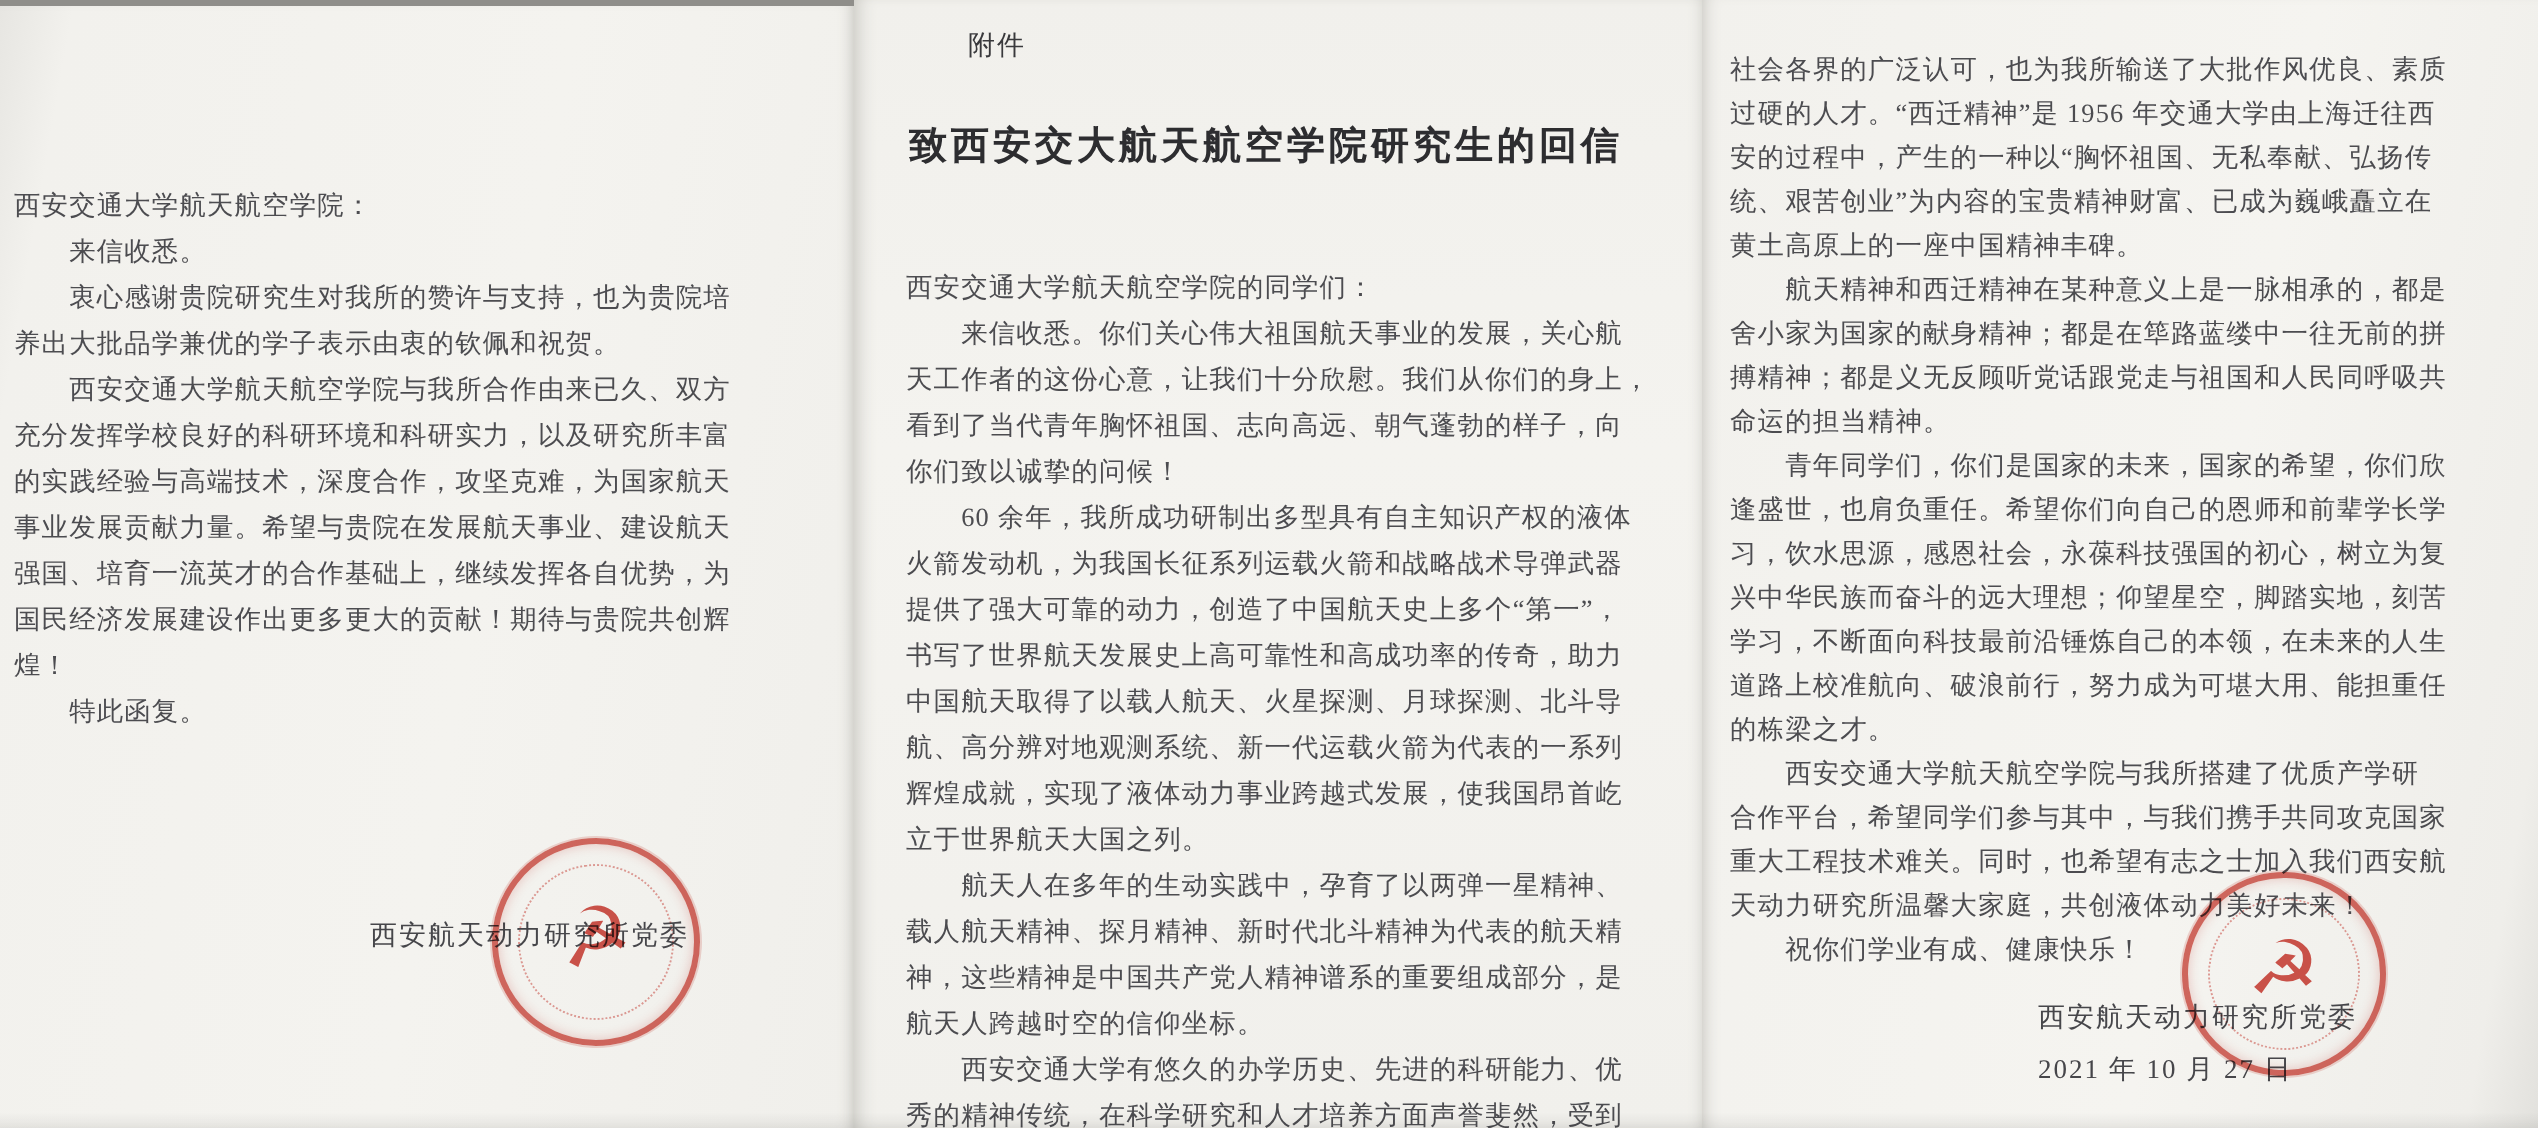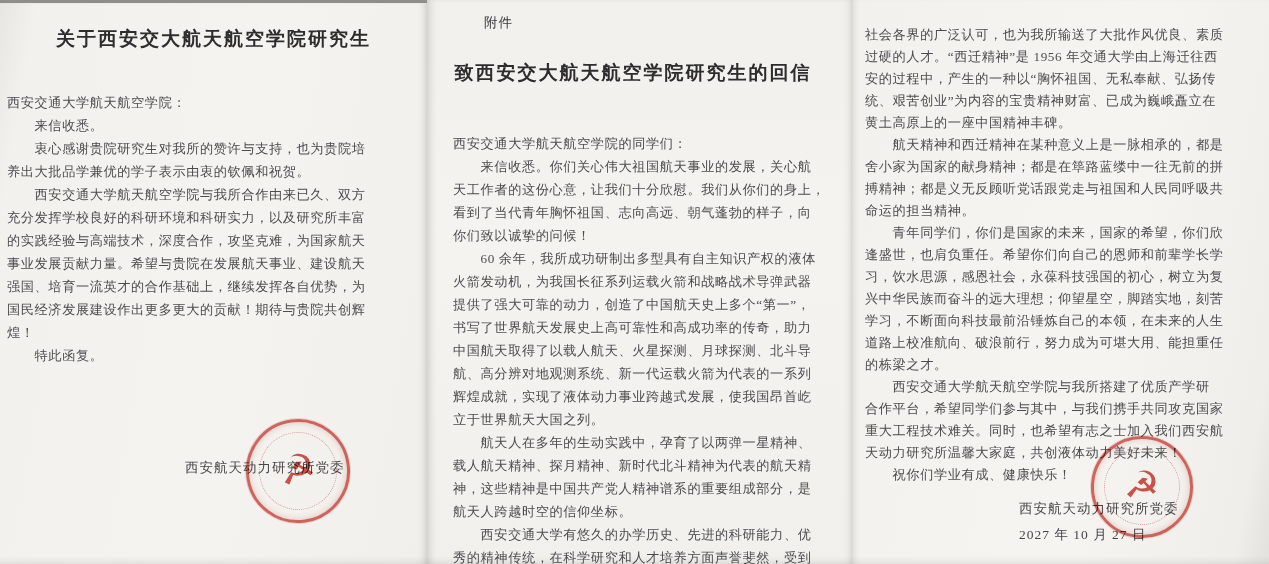--- a/index.html
+++ b/index.html
@@ -105,21 +105,20 @@
     background:linear-gradient(180deg,rgba(0,0,0,0) 0%,rgba(0,0,0,0.06) 100%);
   }
 </style>
 </head>
 <body>
 
 <div id="photo">
 
   <section class="page" id="page1">
     <div class="title">
-      <div>关于西安交大航天航空学院研究生</div>
     </div>
     <div class="body-lines"><div class="line">西安交通大学航天航空学院：</div><div class="line">　　来信收悉。</div><div class="line">　　衷心感谢贵院研究生对我所的赞许与支持，也为贵院培</div><div class="line">养出大批品学兼优的学子表示由衷的钦佩和祝贺。</div><div class="line">　　西安交通大学航天航空学院与我所合作由来已久、双方</div><div class="line">充分发挥学校良好的科研环境和科研实力，以及研究所丰富</div><div class="line">的实践经验与高端技术，深度合作，攻坚克难，为国家航天</div><div class="line">事业发展贡献力量。希望与贵院在发展航天事业、建设航天</div><div class="line">强国、培育一流英才的合作基础上，继续发挥各自优势，为</div><div class="line">国民经济发展建设作出更多更大的贡献！期待与贵院共创辉</div><div class="line">煌！</div><div class="line">　　特此函复。</div></div>
     <div class="sign-block">
       <div>西安航天动力研究所党委</div>
     </div>
     <div class="stamp" id="stamp1">
       <div class="ring"></div>
       <div class="emblem">☭</div>
     </div>
     <div class="edge-shadow-bottom"></div>
@@ -129,21 +128,21 @@
     <div class="attach-label">附件</div>
     <div class="title">致西安交大航天航空学院研究生的回信</div>
     <div class="body-lines"><div class="line">西安交通大学航天航空学院的同学们：</div><div class="line">　　来信收悉。你们关心伟大祖国航天事业的发展，关心航</div><div class="line">天工作者的这份心意，让我们十分欣慰。我们从你们的身上，</div><div class="line">看到了当代青年胸怀祖国、志向高远、朝气蓬勃的样子，向</div><div class="line">你们致以诚挚的问候！</div><div class="line">　　60 余年，我所成功研制出多型具有自主知识产权的液体</div><div class="line">火箭发动机，为我国长征系列运载火箭和战略战术导弹武器</div><div class="line">提供了强大可靠的动力，创造了中国航天史上多个“第一”，</div><div class="line">书写了世界航天发展史上高可靠性和高成功率的传奇，助力</div><div class="line">中国航天取得了以载人航天、火星探测、月球探测、北斗导</div><div class="line">航、高分辨对地观测系统、新一代运载火箭为代表的一系列</div><div class="line">辉煌成就，实现了液体动力事业跨越式发展，使我国昂首屹</div><div class="line">立于世界航天大国之列。</div><div class="line">　　航天人在多年的生动实践中，孕育了以两弹一星精神、</div><div class="line">载人航天精神、探月精神、新时代北斗精神为代表的航天精</div><div class="line">神，这些精神是中国共产党人精神谱系的重要组成部分，是</div><div class="line">航天人跨越时空的信仰坐标。</div><div class="line">　　西安交通大学有悠久的办学历史、先进的科研能力、优</div><div class="line">秀的精神传统，在科学研究和人才培养方面声誉斐然，受到</div></div>
     <div class="edge-shadow-bottom"></div>
   </section>
 
   <section class="page" id="page3">
     <div class="body-lines"><div class="line">社会各界的广泛认可，也为我所输送了大批作风优良、素质</div><div class="line">过硬的人才。“西迁精神”是 1956 年交通大学由上海迁往西</div><div class="line">安的过程中，产生的一种以“胸怀祖国、无私奉献、弘扬传</div><div class="line">统、艰苦创业”为内容的宝贵精神财富、已成为巍峨矗立在</div><div class="line">黄土高原上的一座中国精神丰碑。</div><div class="line">　　航天精神和西迁精神在某种意义上是一脉相承的，都是</div><div class="line">舍小家为国家的献身精神；都是在筚路蓝缕中一往无前的拼</div><div class="line">搏精神；都是义无反顾听党话跟党走与祖国和人民同呼吸共</div><div class="line">命运的担当精神。</div><div class="line">　　青年同学们，你们是国家的未来，国家的希望，你们欣</div><div class="line">逢盛世，也肩负重任。希望你们向自己的恩师和前辈学长学</div><div class="line">习，饮水思源，感恩社会，永葆科技强国的初心，树立为复</div><div class="line">兴中华民族而奋斗的远大理想；仰望星空，脚踏实地，刻苦</div><div class="line">学习，不断面向科技最前沿锤炼自己的本领，在未来的人生</div><div class="line">道路上校准航向、破浪前行，努力成为可堪大用、能担重任</div><div class="line">的栋梁之才。</div><div class="line">　　西安交通大学航天航空学院与我所搭建了优质产学研</div><div class="line">合作平台，希望同学们参与其中，与我们携手共同攻克国家</div><div class="line">重大工程技术难关。同时，也希望有志之士加入我们西安航</div><div class="line">天动力研究所温馨大家庭，共创液体动力美好未来！</div><div class="line">　　祝你们学业有成、健康快乐！</div></div>
     <div class="sign-block">
       <div>西安航天动力研究所党委</div>
-      <div>2027 年 10 月 27 日</div>
+      <div>2021 年 10 月 27 日</div>
     </div>
     <div class="stamp" id="stamp3">
       <div class="ring"></div>
       <div class="emblem">☭</div>
     </div>
     <div class="edge-shadow-bottom"></div>
   </section>
 
 </div>
 

